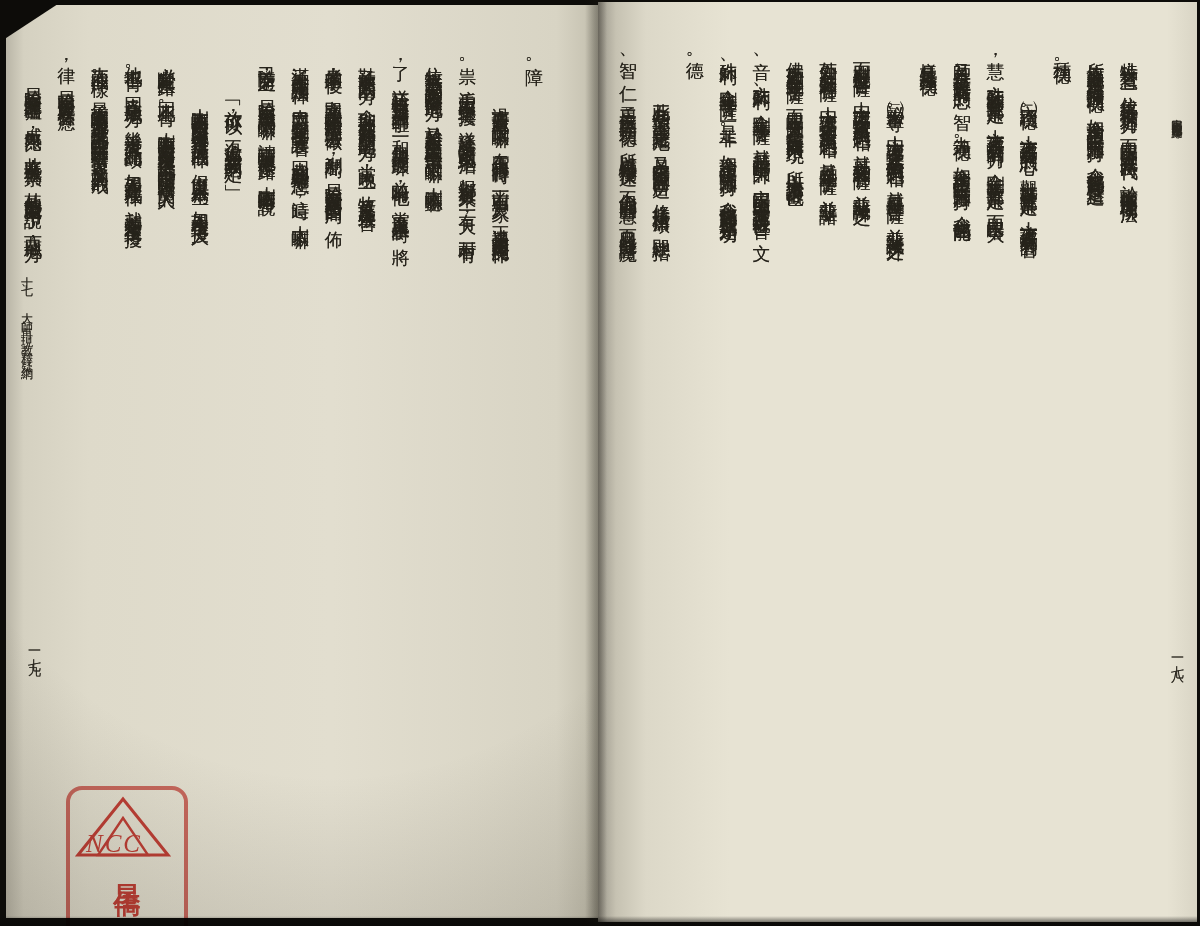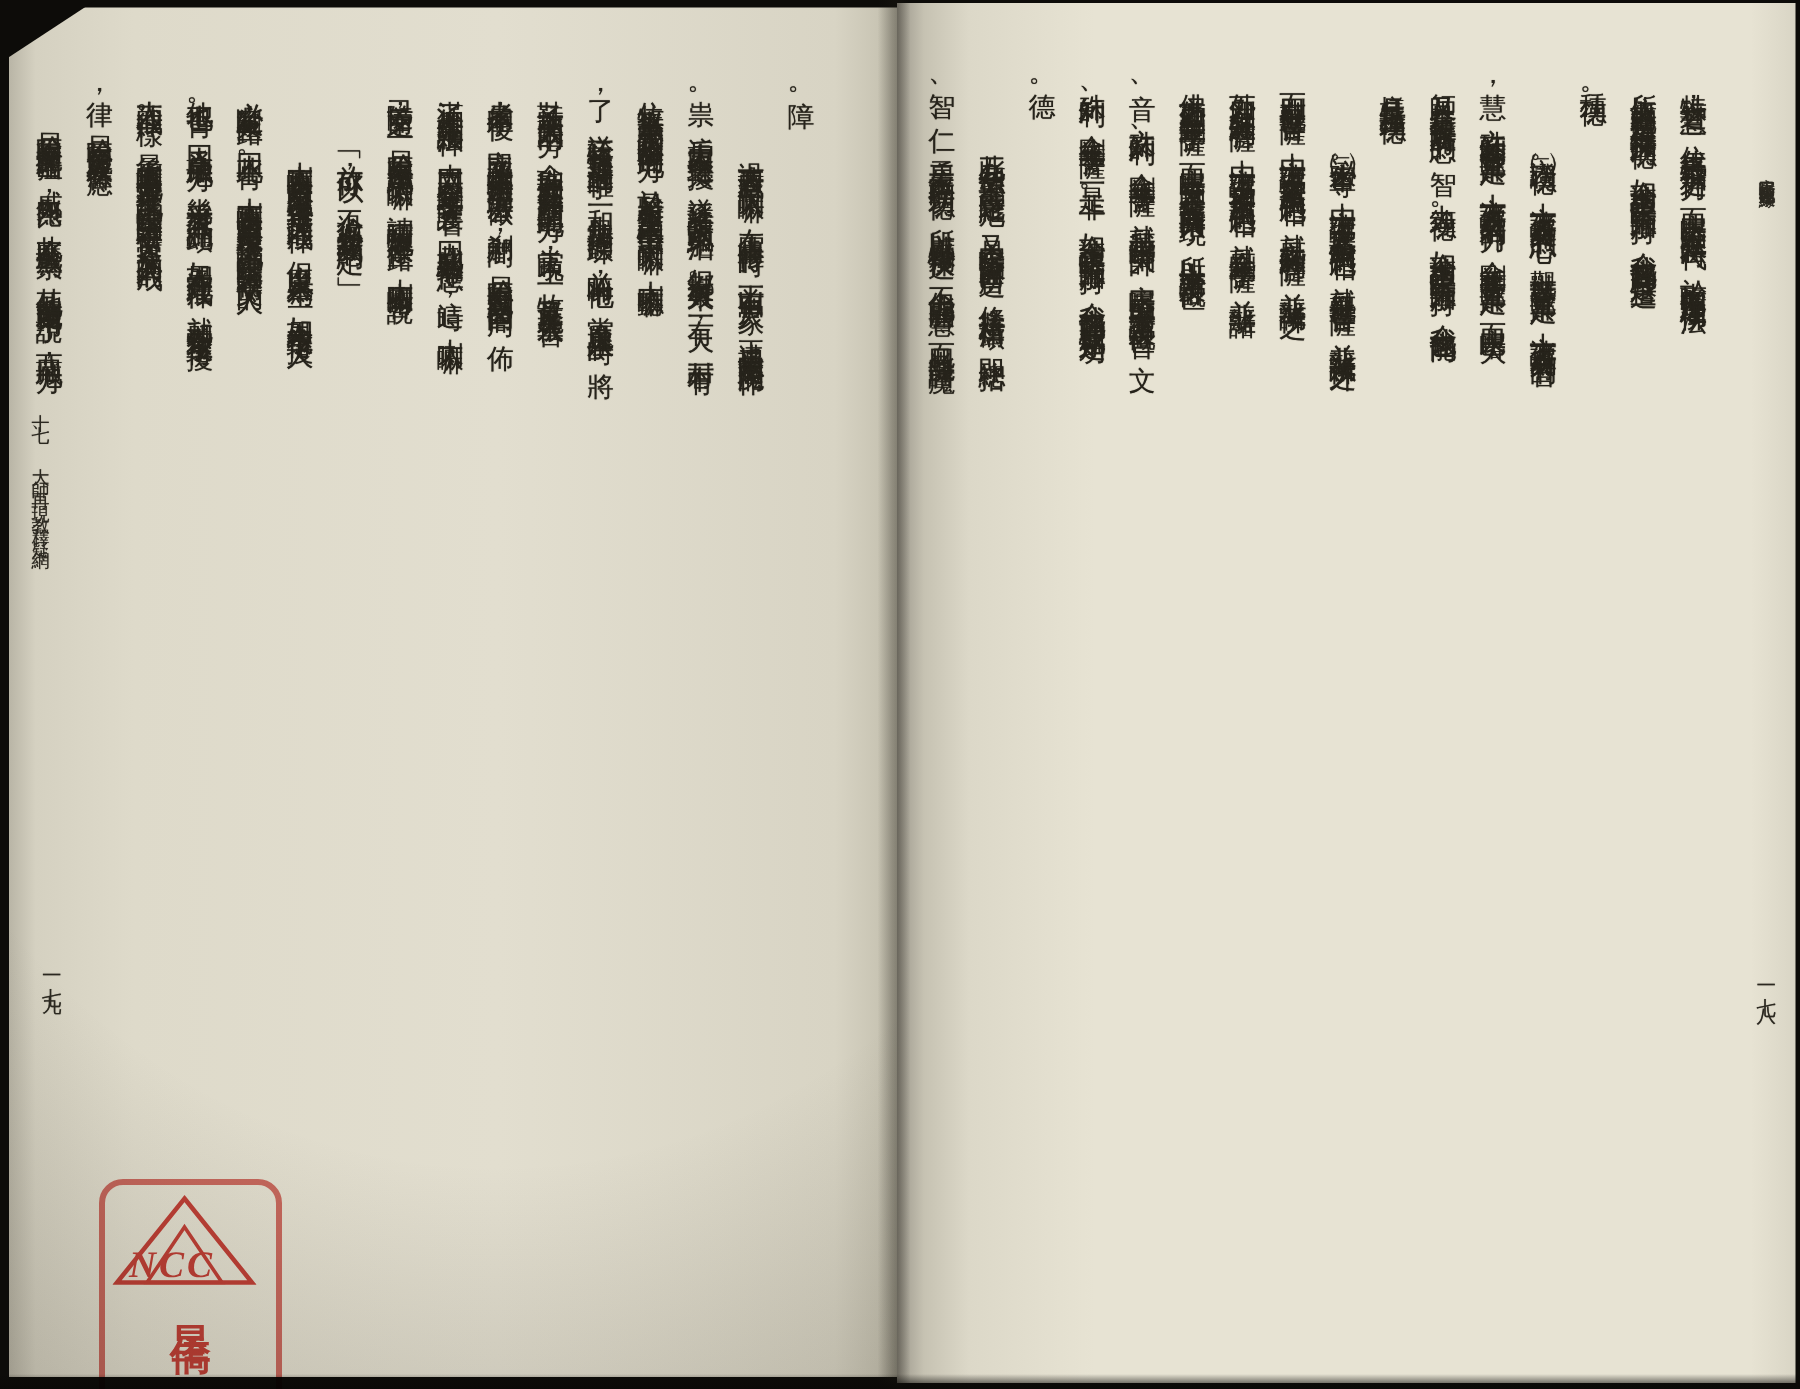--- a/index.html
+++ b/index.html
@@ -58,21 +58,21 @@
 
   
   .watermark{
     position:absolute;left:66px;top:786px;width:114px;height:154px;
     border:4px solid rgba(208,48,40,0.75);border-radius:16px;
     opacity:0.88;mix-blend-mode:multiply;
   }
   .wm-triangle{position:absolute;left:5px;top:6px;}
   .wm-ncc{
     position:absolute;left:16px;top:40px;
-    color:#d23028;font-size:25px;font-style:italic;font-weight:bold;
+    color:#d23028;font-size:25px;font-style:italic;font-weight:normal;
     letter-spacing:2px;font-family:"Liberation Serif",serif;
   }
   .wm-cjk{
     position:absolute;left:50%;top:72px;transform:translateX(-50%);
     writing-mode:vertical-rl;text-orientation:upright;
     color:#d23028;font-size:27px;font-weight:bold;letter-spacing:6px;
   }
 </style>
 </head>
 <body>

